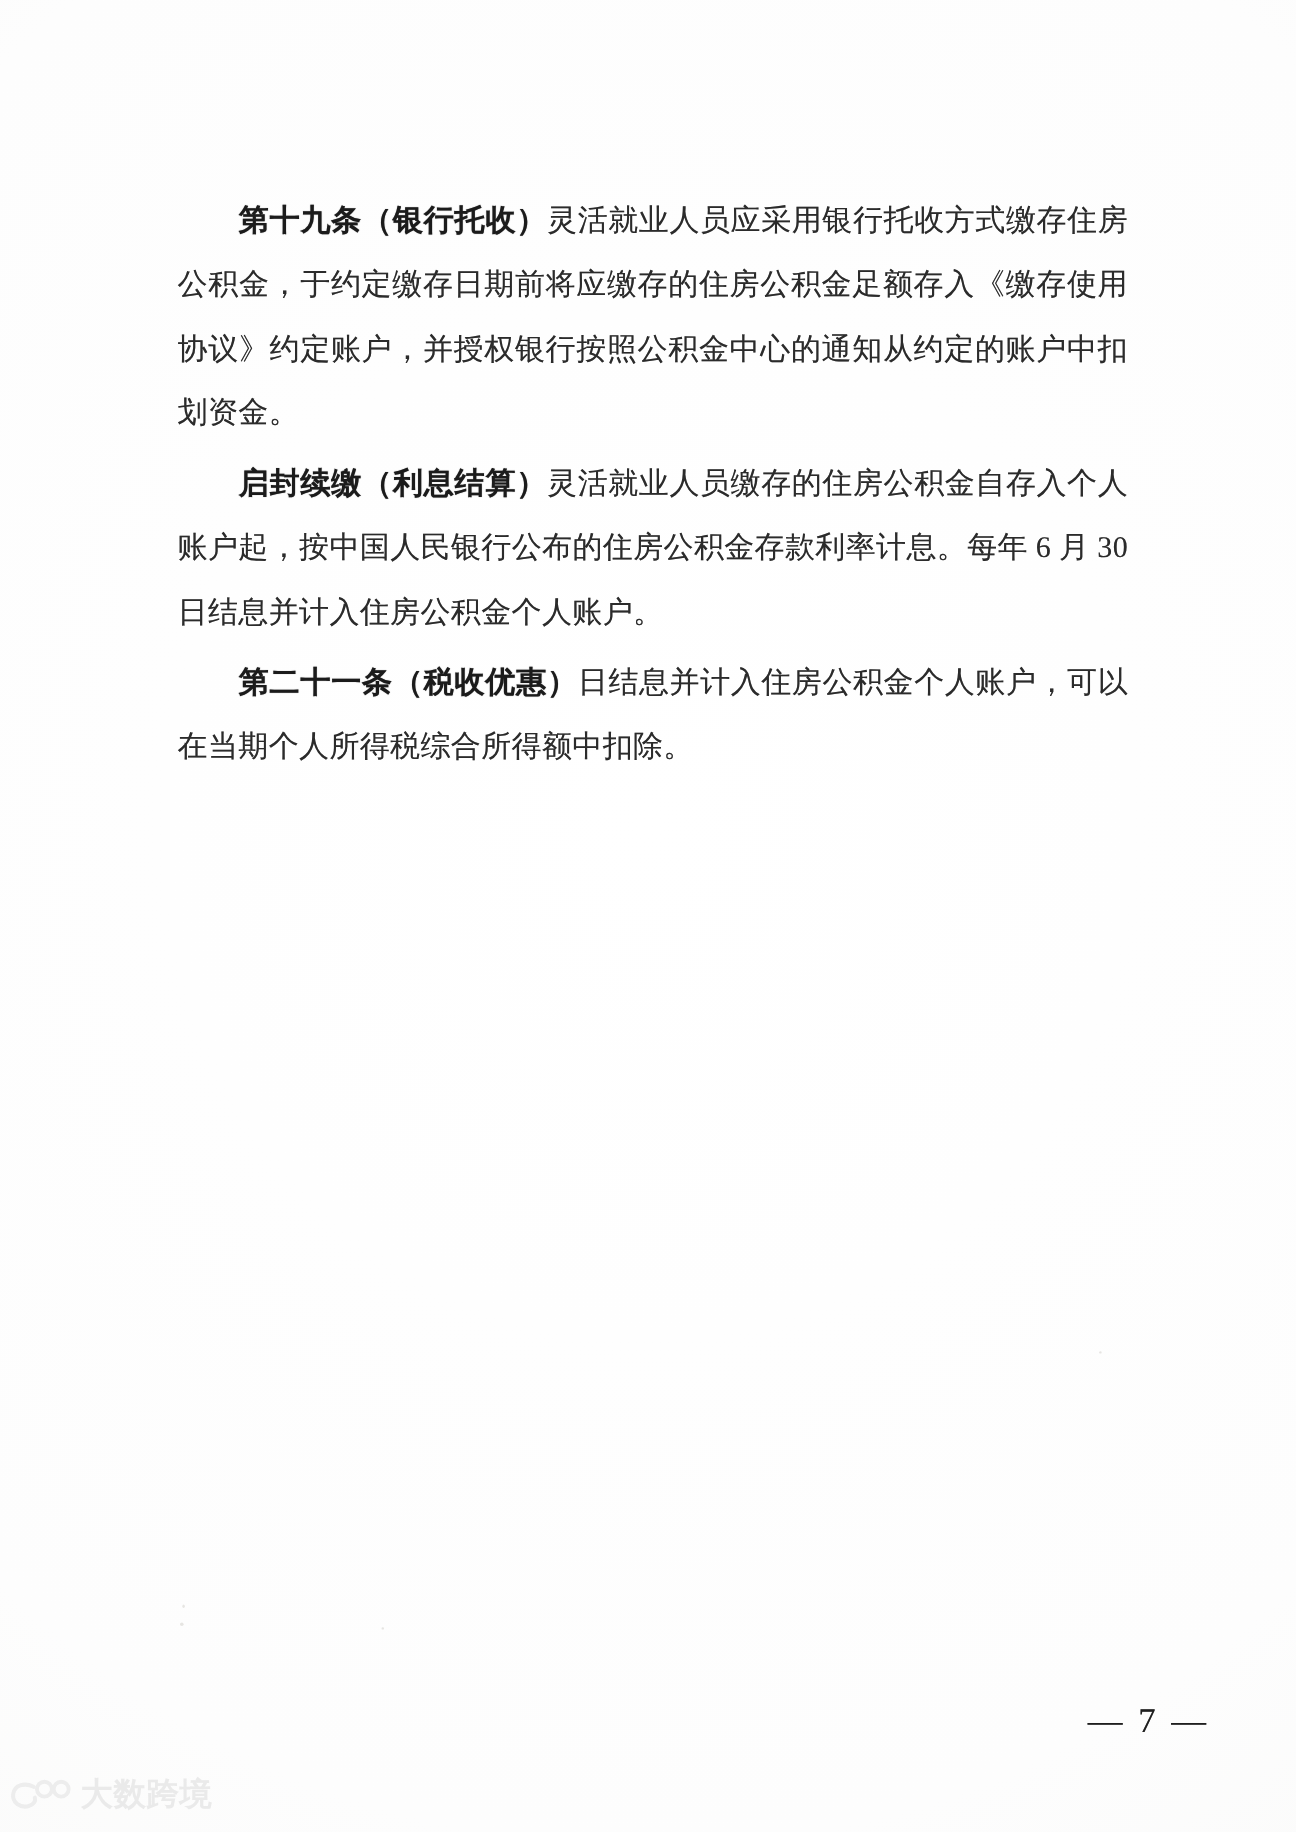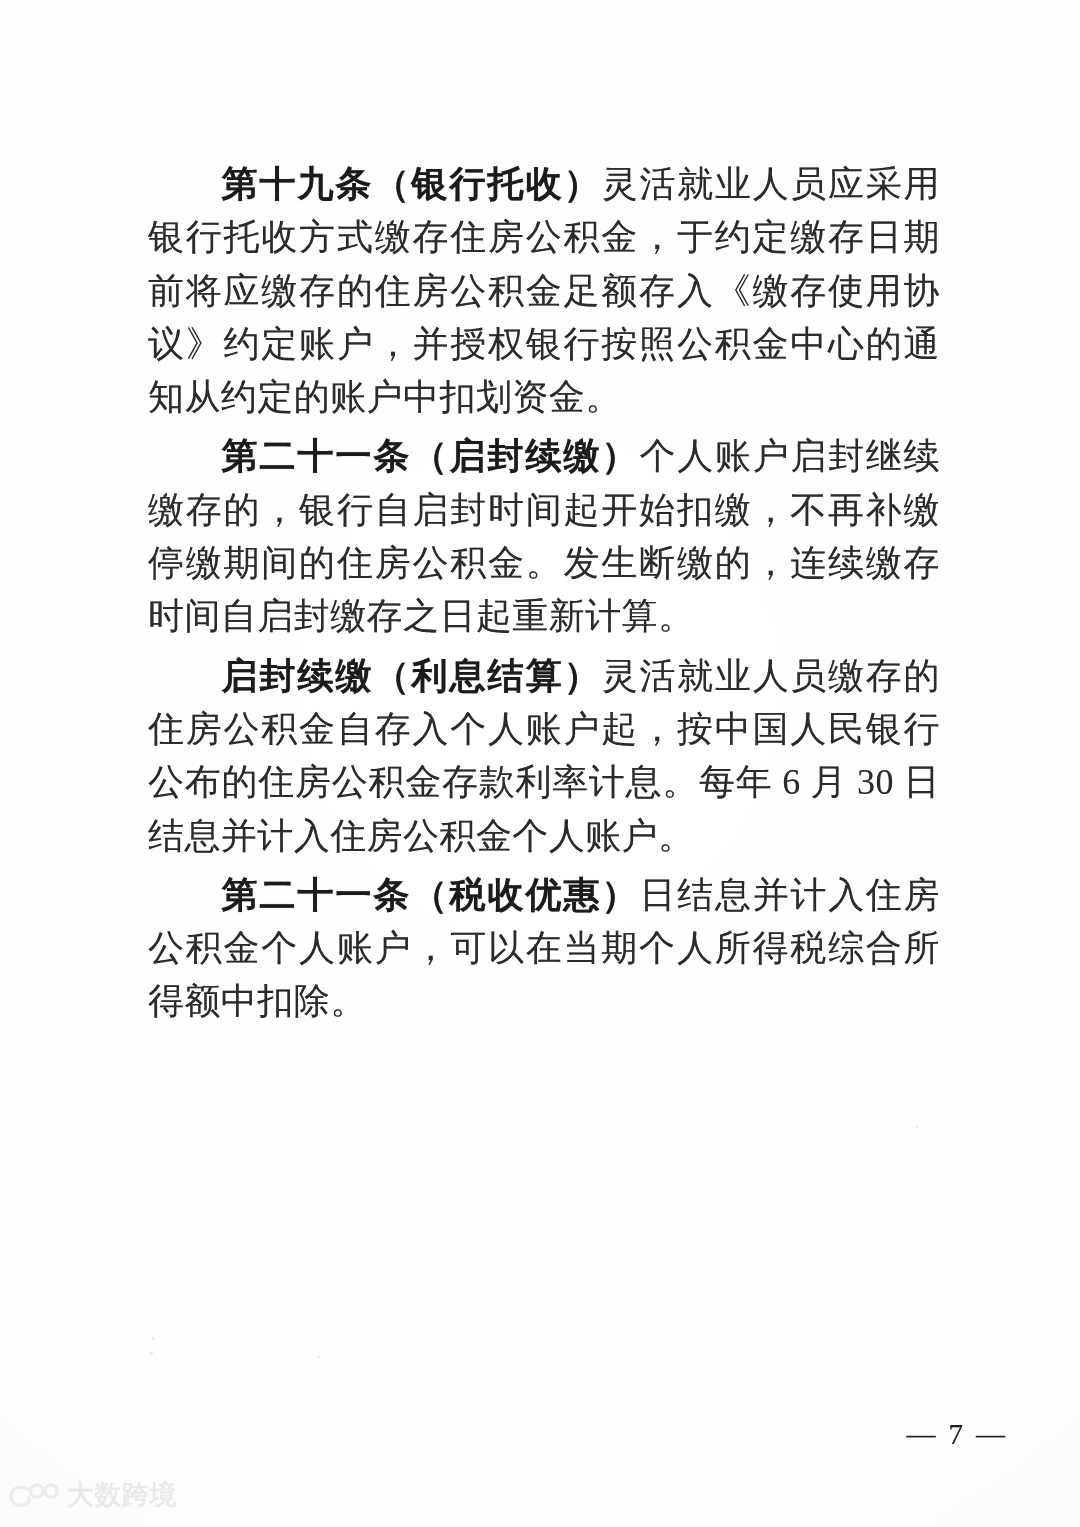--- a/index.html
+++ b/index.html
@@ -34,21 +34,21 @@
   .content {
     position: absolute;
     left: 148px;
     top: 158px;
     width: 792px;
   }
 
   p.para {
     margin: 0 0 6px 0;
     text-indent: 2.04em;
-    font-size: 36px;
+    font-size: 25px;
     line-height: 53.3px;
     color: #2b2b2b;
     letter-spacing: 0.012em;
     text-align: justify;
     text-justify: inter-character;
     font-weight: 400;
     
     text-shadow: 0 0 .45px rgba(70,70,70,.5);
   }
 
@@ -113,21 +113,20 @@
 <span class="speckle stray-3"></span>
 <span class="speckle stray-4"></span>
 
 <div class="content">
 
   <p class="para"><span class="article-head">第十九条（银行托收）</span><span>灵活就业人员应采用银行托收方式缴存住房公积金，于约定缴存日期前将应缴存的住房公积金足额存入《缴存使用协议》约定账户，并授权银行按照公积金中心的通知从约定的账户中扣划资金。</span></p>
 
 
 
 
-  <p class="para"><span class="article-head">第二十一条（启封续缴）</span><span>个人账户启封继续缴存的，银行自启封时间起开始扣缴，不再补缴停缴期间的住房公积金。发生断缴的，连续缴存时间自启封缴存之日起重新计算。</span></p>
 
 
   <p class="para"><span class="article-head">启封续缴（利息结算）</span><span>灵活就业人员缴存的住房公积金自存入个人账户起，按中国人民银行公布的住房公积金存款利率计息。每年 6 月 30 日结息并计入住房公积金个人账户。</span></p>
 
   <p class="para"><span class="article-head">第二十一条（税收优惠）</span><span>日结息并计入住房公积金个人账户，可以在当期个人所得税综合所得额中扣除。</span></p>
 
 </div>
 
 <div class="page-number">— 7 —</div>
 

